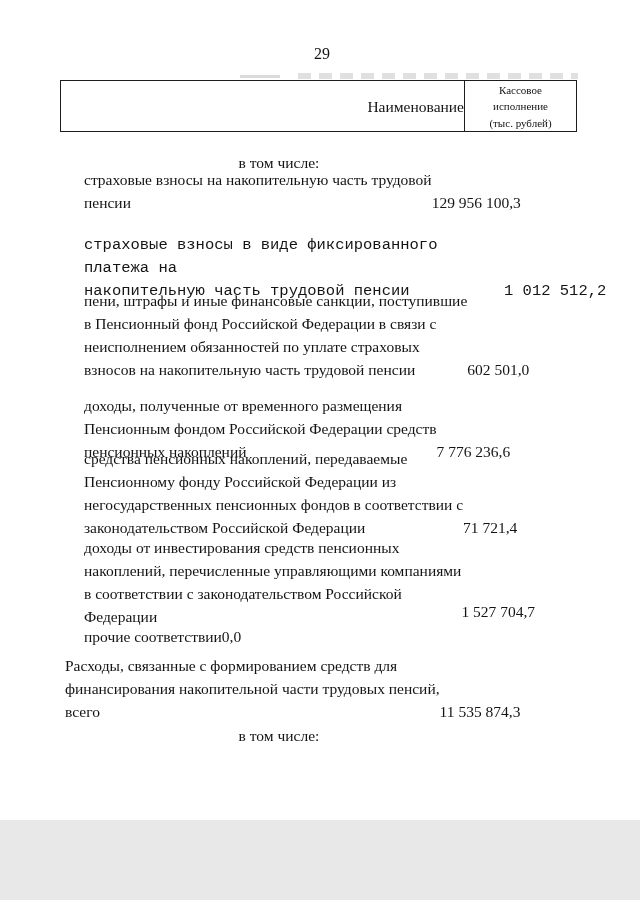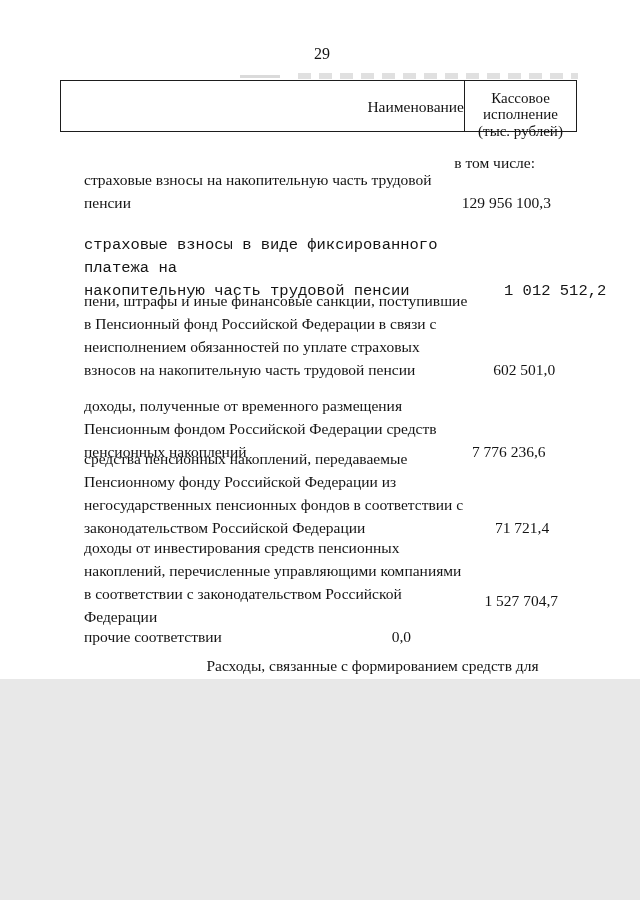--- a/index.html
+++ b/index.html
@@ -1,18 +1,18 @@
 <!DOCTYPE html>
 <html><head>
 <meta charset="utf-8">
 <style>
   html,body{margin:0;padding:0;background:#e8e8e8;}
   .page{
     position:relative;
-    width:640px;height:679px;
+    width:640px;height:820px;
     margin:0 auto;
     background:#ffffff;
     font-family:"Liberation Serif", serif;
     font-size:15.5px;
     line-height:23px;
     color:#141414;
     overflow:hidden;
   }
   .page-number{
     position:absolute;top:42px;left:0;width:644px;
@@ -37,49 +37,48 @@
   }
   .cell-name{
     width:404px;
     border-right:1.6px solid #1d1d1d;
     box-sizing:border-box;
     display:flex;align-items:center;justify-content:flex-end;
   }
   .cell-value{
     flex:1;
     text-align:center;
-    font-size:15px;line-height:16.4px;
+    font-size:11px;line-height:16.4px;
     padding-top:1px;
     white-space:pre-line;
-    margin-top:8px;
   }
   .center-note{
-    position:absolute;left:1px;width:534px;
-    text-align:right;
+    position:absolute;left:12px;width:534px;
+    text-align:center;
   }
   .note-1{top:151px;}
   .note-2{top:724px;}
   .row{
     position:absolute;left:60px;width:521px;
     box-sizing:border-box;
     display:flex;justify-content:space-between;align-items:flex-end;
   }
   .row.sub{padding-left:24px;}
-  .row.main{padding-left:5px;flex-direction:column;}
+  .row.main{padding-left:5px;}
   .row .label{
     white-space:pre-line;
     flex:0 0 auto;
     max-width:420px;
   }
   .row .value{
     flex:1 1 auto;
-    text-align:center;
+    text-align:left;
     white-space:nowrap;
   }
-  .row .value.voff1{margin-bottom:16px;}
+  .row .value.voff1{margin-bottom:5px;}
   .r0{top:168px;}
   .r1{top:234px;font-family:Liberation Mono, monospace;}
   .r2{top:289px;}
   .r3{top:382px;margin-top:12px;}
   .r4{top:447px;}
   .r5{top:536px;}
   .r6{top:625px;}
   .r7{top:654px;}
 </style>
 </head>

